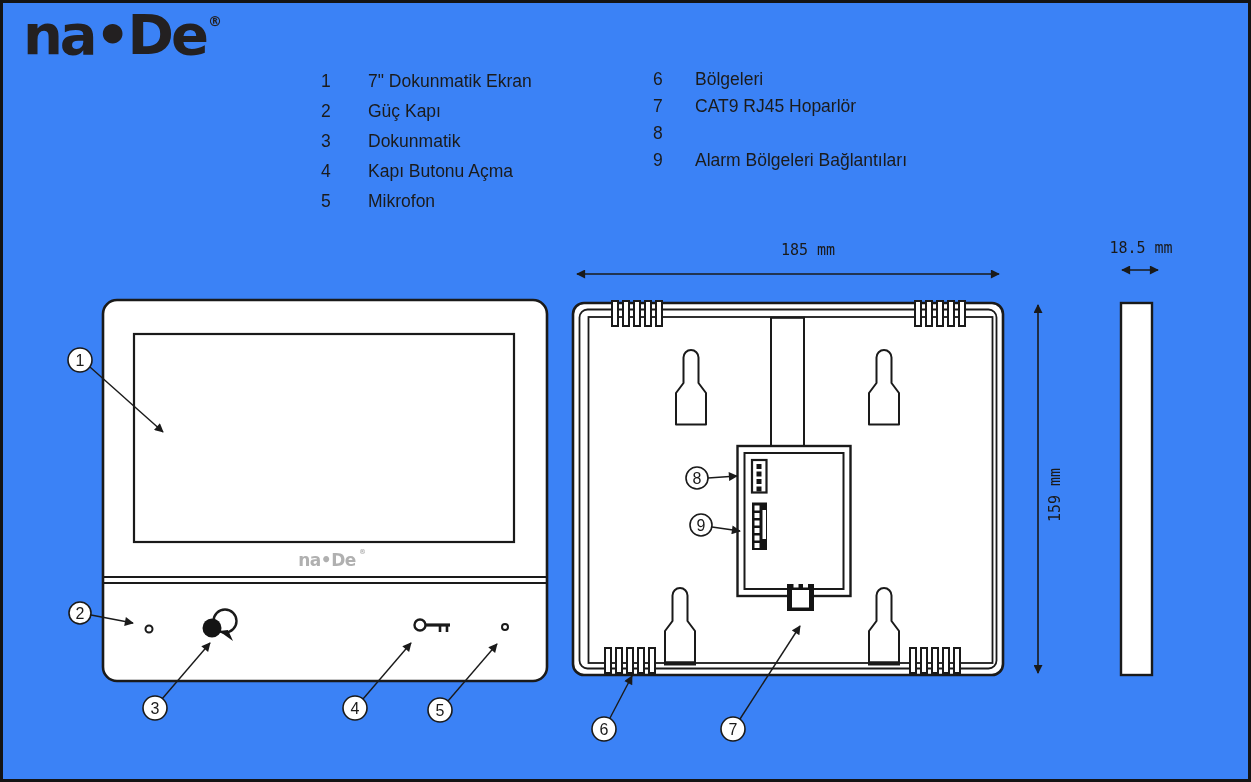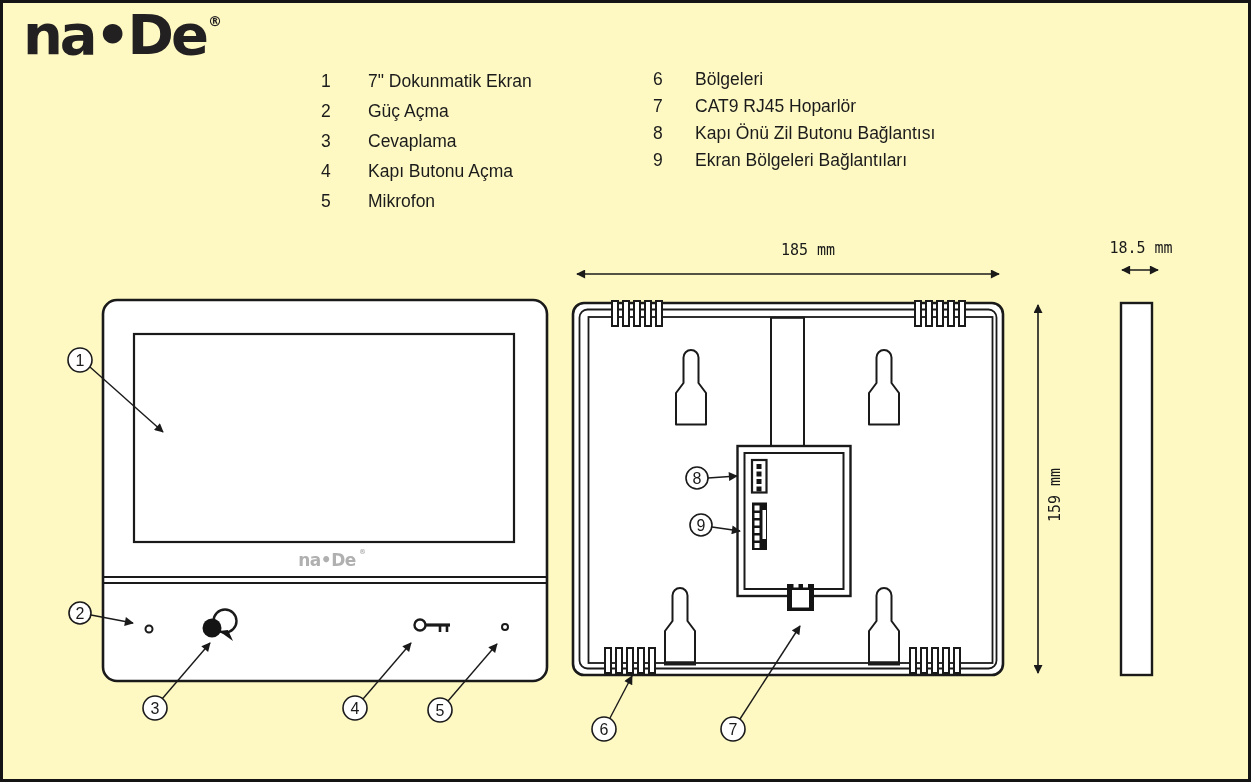--- a/index.html
+++ b/index.html
@@ -1,17 +1,17 @@
 <!DOCTYPE html>
 <html><head>
 <meta charset="utf-8">
 <style>
   html,body { margin:0; padding:0; background:#e8e8e8; }
   .page {
-    position:relative; width:1251px; height:782px; background:#fef9c3;
+    position:relative; width:1251px; height:782px; background:#3b82f6;
     border:3px solid #141414; box-sizing:border-box; overflow:hidden;
     font-family:"Liberation Sans", sans-serif; color:#1b1b1b;
   }
   
   .logo { position:absolute; left:20px; top:-2px; display:flex; align-items:flex-start;
           color:#232021; font-family:"DejaVu Sans", sans-serif; font-weight:bold; }
   .logo .word { font-size:56px; line-height:68px; letter-spacing:-3px; }
   .logo .reg  { font-size:14px; margin-top:12px; margin-left:2px; }
   
   .legend-col { position:absolute; font-size:17.5px; }
@@ -43,25 +43,25 @@
     <span class="reg">®</span>
   </div>
 
   <div class="legend-col left">
     <div class="legend-row">
       <span class="num">1</span>
       <span class="lbl">7" Dokunmatik Ekran</span>
     </div>
     <div class="legend-row">
       <span class="num">2</span>
-      <span class="lbl">Güç Açma</span>
+      <span class="lbl">Güç Kapı</span>
     </div>
     <div class="legend-row">
       <span class="num">3</span>
-      <span class="lbl">Cevaplama</span>
+      <span class="lbl">Dokunmatik</span>
     </div>
     <div class="legend-row">
       <span class="num">4</span>
       <span class="lbl">Kapı Butonu Açma</span>
     </div>
     <div class="legend-row">
       <span class="num">5</span>
       <span class="lbl">Mikrofon</span>
     </div>
   </div>
@@ -70,25 +70,24 @@
     <div class="legend-row">
       <span class="num">6</span>
       <span class="lbl">Bölgeleri</span>
     </div>
     <div class="legend-row">
       <span class="num">7</span>
       <span class="lbl">CAT9 RJ45 Hoparlör</span>
     </div>
     <div class="legend-row">
       <span class="num">8</span>
-      <span class="lbl">Kapı Önü Zil Butonu Bağlantısı</span>
     </div>
     <div class="legend-row">
       <span class="num">9</span>
-      <span class="lbl">Ekran Bölgeleri Bağlantıları</span>
+      <span class="lbl">Alarm Bölgeleri Bağlantıları</span>
     </div>
   </div>
 
   <svg class="diagram" width="1245" height="776" viewBox="0 0 1245 776">
     <defs>
       <marker id="ah" viewBox="0 0 10 10" refX="9" refY="5" markerWidth="11" markerHeight="9" orient="auto-start-reverse" markerUnits="userSpaceOnUse">
         <path d="M0,0 L10,5 L0,10 Z" fill="#1a1a1a"></path>
       </marker>
     </defs>
 

